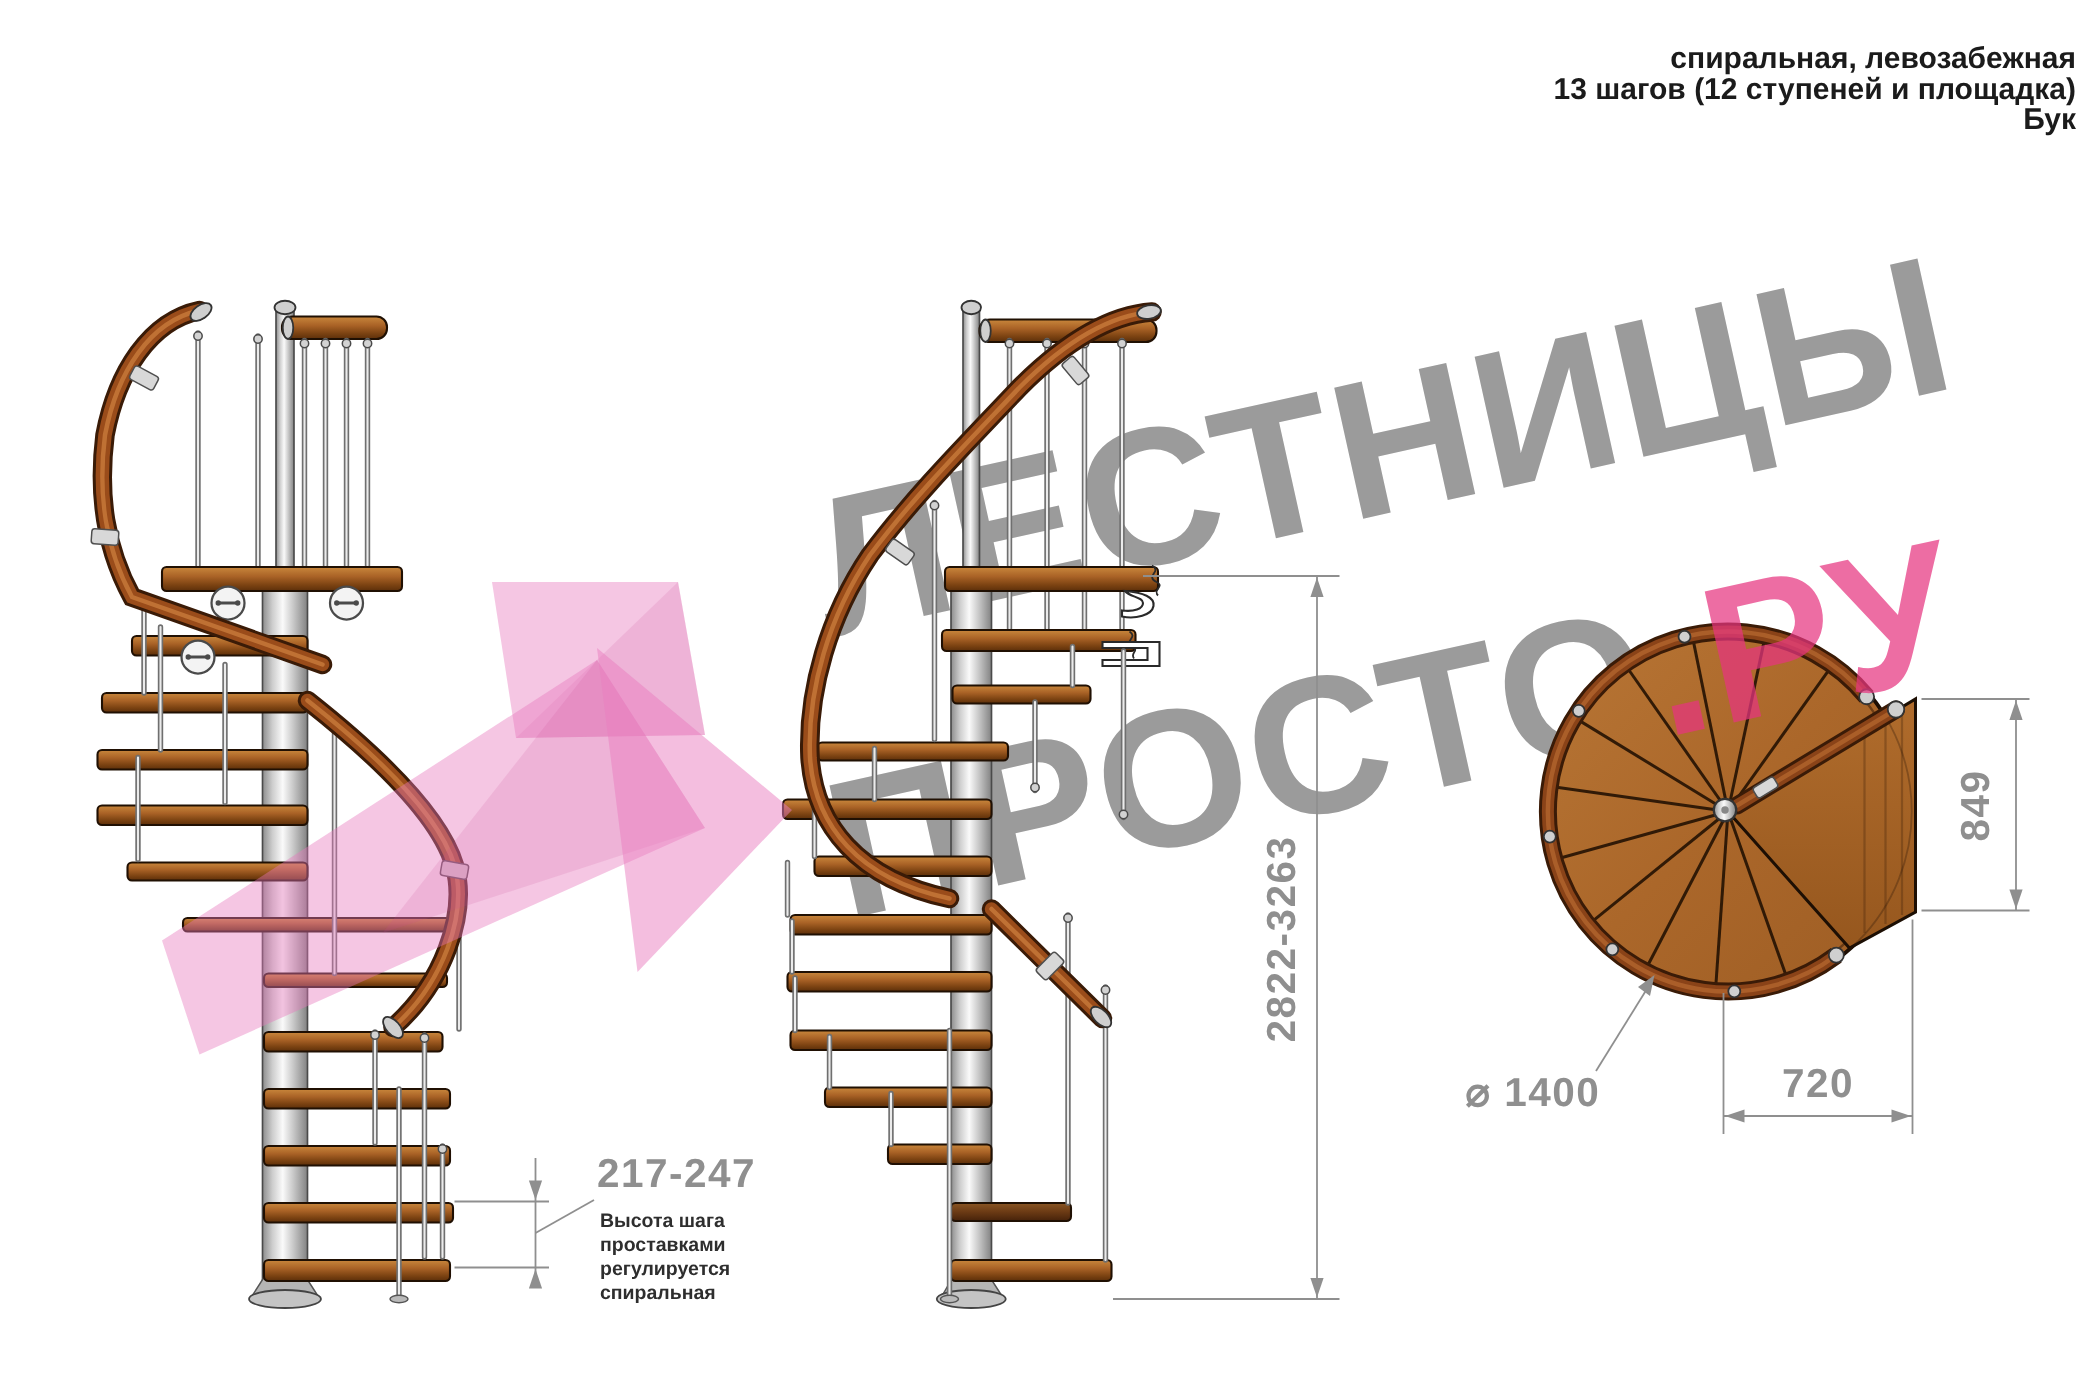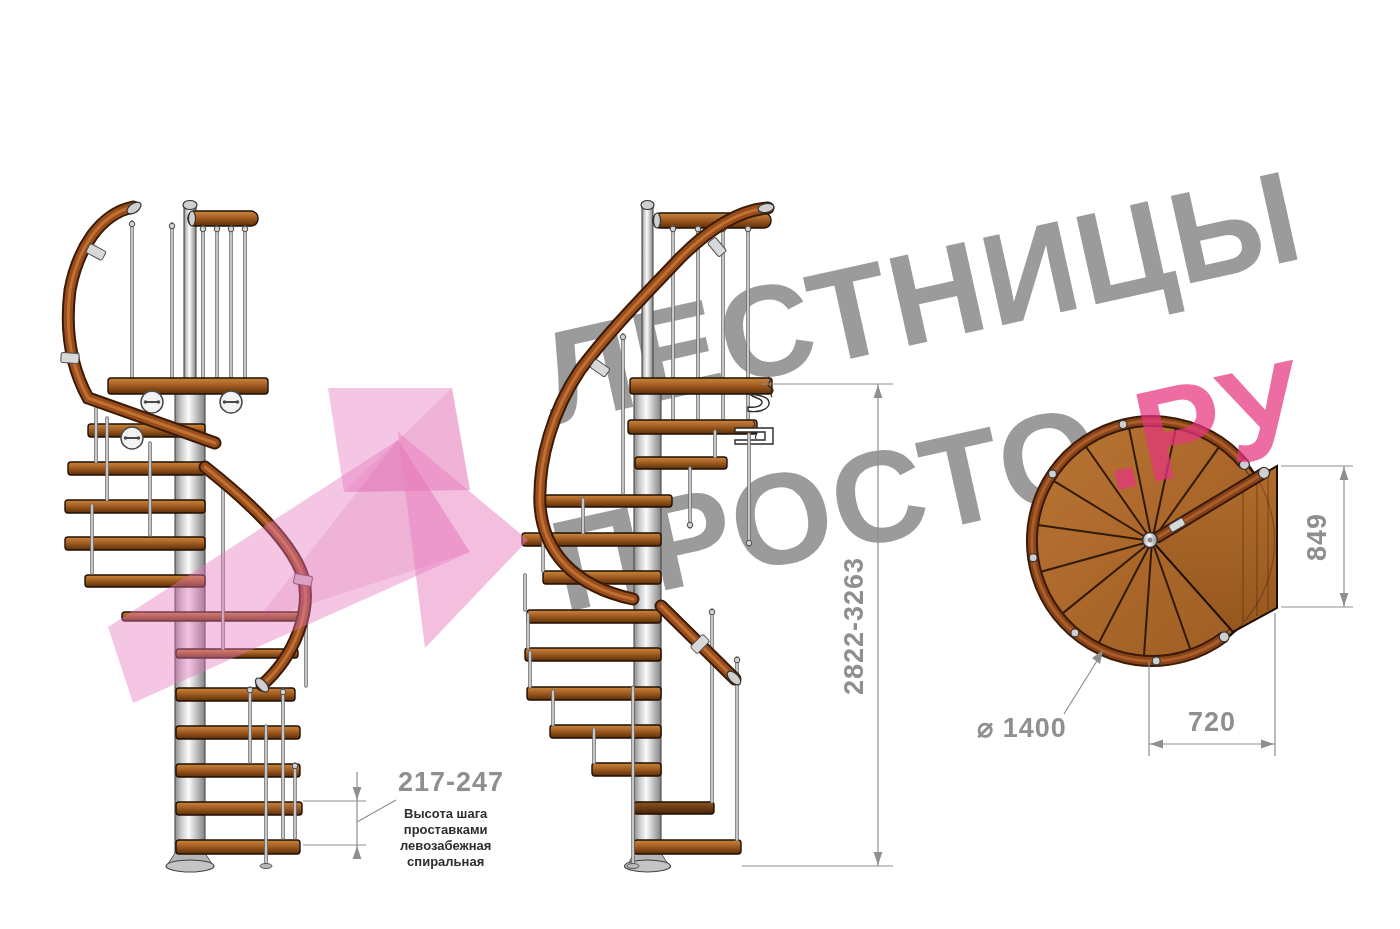--- a/index.html
+++ b/index.html
@@ -17,21 +17,21 @@
   .hid{visibility:hidden;}
   
   #art{z-index:2;}
   #pinklayer{z-index:4;pointer-events:none;}
   #dims{z-index:6;}
   
   #header{position:absolute;top:29px;right:16px;text-align:right;z-index:8;
           font:600 20px/20.5px "Liberation Sans",sans-serif;color:#1b1b1b;}
   
   #annotation{position:absolute;left:400px;top:806px;z-index:7;
-              font:700 13px/16px "Liberation Sans",sans-serif;color:#2e2e2e;text-align:center;}
+              font:700 13px/16px "Liberation Sans",sans-serif;color:#2e2e2e;}
   #annotation span{display:block;}
   
   .st{fill:url(#wv);stroke:#201003;stroke-width:1.4;}
   .std{fill:url(#wd);stroke:#201003;stroke-width:1.4;}
   .ro{stroke:#6f6f6f;stroke-width:3.6;fill:none;stroke-linecap:round;}
   .rh{stroke:#ebebeb;stroke-width:1.4;fill:none;stroke-linecap:round;}
   .kb{fill:#d2d2d2;stroke:#4a4a4a;stroke-width:1;}
   .r1{fill:none;stroke:#3a1b07;stroke-width:13;stroke-linecap:round;}
   .r2{fill:none;stroke:#9a4c1a;stroke-width:9;stroke-linecap:round;}
   .r3{fill:none;stroke:#cf8240;stroke-width:3;stroke-linecap:round;opacity:.7;}
@@ -306,21 +306,26 @@
 
     <g>
       <path class="dim" d="M303,801 H366 M303,845 H366 M357,772 V858"></path>
       <polygon class="dar" points="357,800 352.6,787 361.4,787"></polygon>
       <polygon class="dar" points="357,846 352.6,859 361.4,859"></polygon>
       <line class="dim" x1="357" y1="822" x2="396" y2="800"></line>
       <text class="dtx" x="398" y="791" text-anchor="start">217-247</text>
     </g>
   </svg>
 
+  <div id="header">
+    <div>спиральная, левозабежная</div>
+    <div>13 шагов (12 ступеней и площадка)</div>
+    <div>Бук</div>
+  </div>
 
   <div id="annotation">
     <span>Высота шага</span>
     <span>проставками</span>
-    <span>левозабежная</span>
+    <span>регулируется</span>
     <span>спиральная</span>
   </div>
 
 </div>
 
 </body></html>

